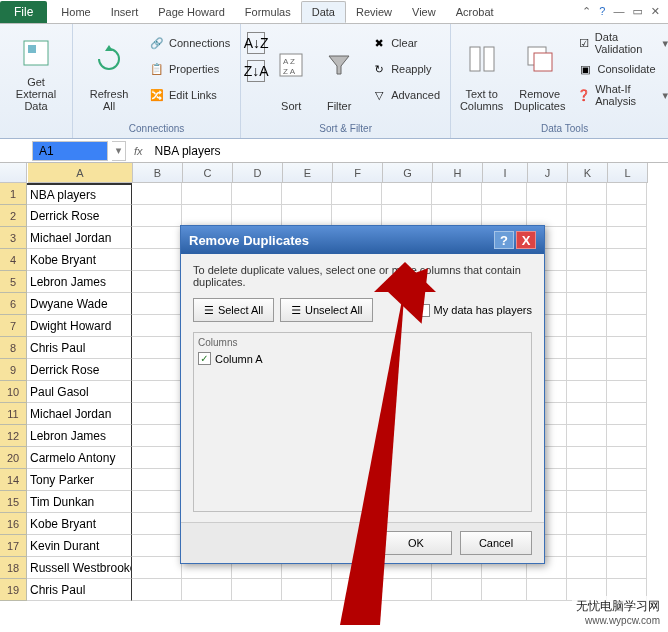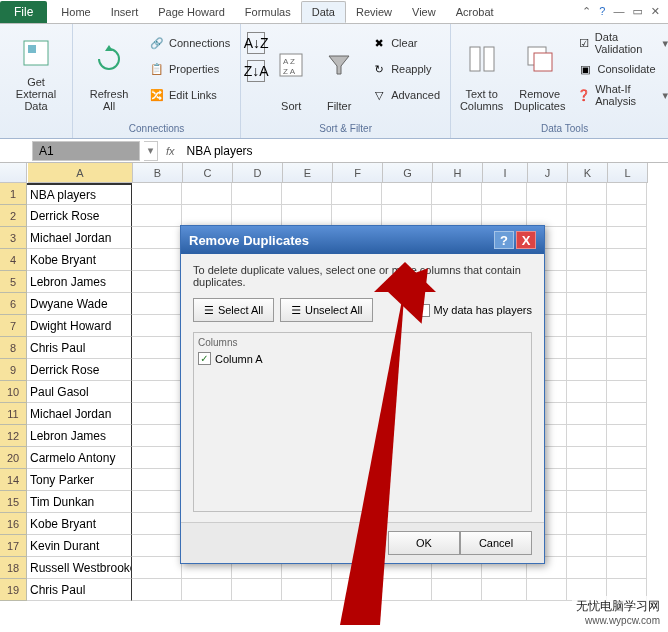--- a/index.html
+++ b/index.html
@@ -22,21 +22,21 @@
 .big-btn .icon-wrap { flex: 1; display: flex; align-items: center; justify-content: center; }
 .big-btn .lbl { font-size: 11px; line-height: 12px; text-align: center; color: #333; }
 .small-stack { display: flex; flex-direction: column; gap: 4px; padding-top: 4px; }
 .small-btn { display: flex; align-items: center; gap: 4px; height: 22px; padding: 0 4px; cursor: pointer; }
 .small-btn .sicon { width: 16px; height: 16px; display: flex; align-items: center; justify-content: center; }
 .small-btn .slbl { font-size: 11px; color: #333; }
 .sort-icon-sm { width: 18px; height: 22px; border: 1px solid #888; display: flex; align-items: center; justify-content: center; font-size: 14px; cursor: pointer; }
 
 
 .formula-bar { display: flex; height: 24px; border-bottom: 1px solid #bdbdbd; align-items: center; }
-.name-box { width: 108px; border: 1px solid #c9c9c9; margin: 2px 4px 2px 32px; height: 20px; display: flex; align-items: center; padding: 0 6px; font-size: 12px; background: #a3a3a3; }
+.name-box { width: 76px; border: 1px solid #c9c9c9; margin: 2px 4px 2px 32px; height: 20px; display: flex; align-items: center; padding: 0 6px; font-size: 12px; background: #3b82f6; }
 .name-dd { width: 14px; border: 1px solid #c9c9c9; border-left: none; height: 20px; margin: 2px 8px 2px 0; display: flex; align-items: center; justify-content: center; color: #777; cursor: pointer; }
 .fx { font-style: italic; color: #666; margin-right: 8px; }
 .formula-input { flex:1; font-size: 12px; padding: 2px 4px; border: none; outline: none; }
 
 
 .sheet { position: relative; }
 .colhdrs { display: flex; margin-left: 28px; }
 .colhdr { height: 20px; display: flex; align-items: center; justify-content: center; background: linear-gradient(#f4f8fc,#e7eef7); border-right: 1px solid #c5c5c5; border-bottom: 1px solid #c5c5c5; color: #555; font-size: 11px; }
 .colhdr.sel { background: #f7e39e; }
 .select-all { width: 27px; height: 20px; border-right:1px solid #c5c5c5; border-bottom:1px solid #c5c5c5; background:linear-gradient(#f4f8fc,#e7eef7); position:absolute; left:0; top:0; cursor:pointer; }
@@ -55,21 +55,21 @@
 .title-close { background:#d44; color:#fff; }
 .title-help { background:#6a9dd8; color:#fff; }
 .dialog-body { padding: 10px 12px; }
 .dlg-text { color:#333; margin-bottom: 10px; }
 .dlg-row { display:flex; align-items:center; gap:6px; margin-bottom: 10px; }
 .dlg-btn { padding: 3px 10px; background: linear-gradient(#fdfdfd,#e7e7e7); border:1px solid #999; cursor:pointer; display:flex; align-items:center; gap:4px; height:24px; }
 .dlg-check { display:flex; align-items:center; gap:4px; margin-left:auto; }
 .dlg-cols { border:1px solid #bfbfbf; height: 180px; padding:4px; }
 .dlg-cols .col-hdr { color:#666; font-size:10px; margin-bottom:4px; }
 .dlg-cols .col-item { display:flex; align-items:center; gap:4px; }
-.dlg-footer { display:flex; justify-content:flex-end; gap:0; padding:8px 12px; background:#eaeaea; border-top:1px solid #ccc; }
+.dlg-footer { display:flex; justify-content:flex-end; gap:8px; padding:8px 12px; background:#eaeaea; border-top:1px solid #ccc; }
 .dlg-foot-btn { width:72px; height:24px; text-align:center; line-height:22px; background: linear-gradient(#fdfdfd,#e7e7e7); border:1px solid #999; cursor:pointer; }
 
 
 .arrow-svg { position:absolute; left:0; top:0; pointer-events:none; }
 
 
 .watermark { position:absolute; right:4px; bottom:4px; font-size:12px; color:#222; background: rgba(255,255,255,0.8); padding: 2px 4px; }
 .watermark .sub { font-size: 10px; color:#555; text-align:right; }
 
 .chk { width:13px; height:13px; border:1px solid #888; background:#fff; display:inline-flex; align-items:center; justify-content:center; font-size:10px; color:#2a7a2a; }

